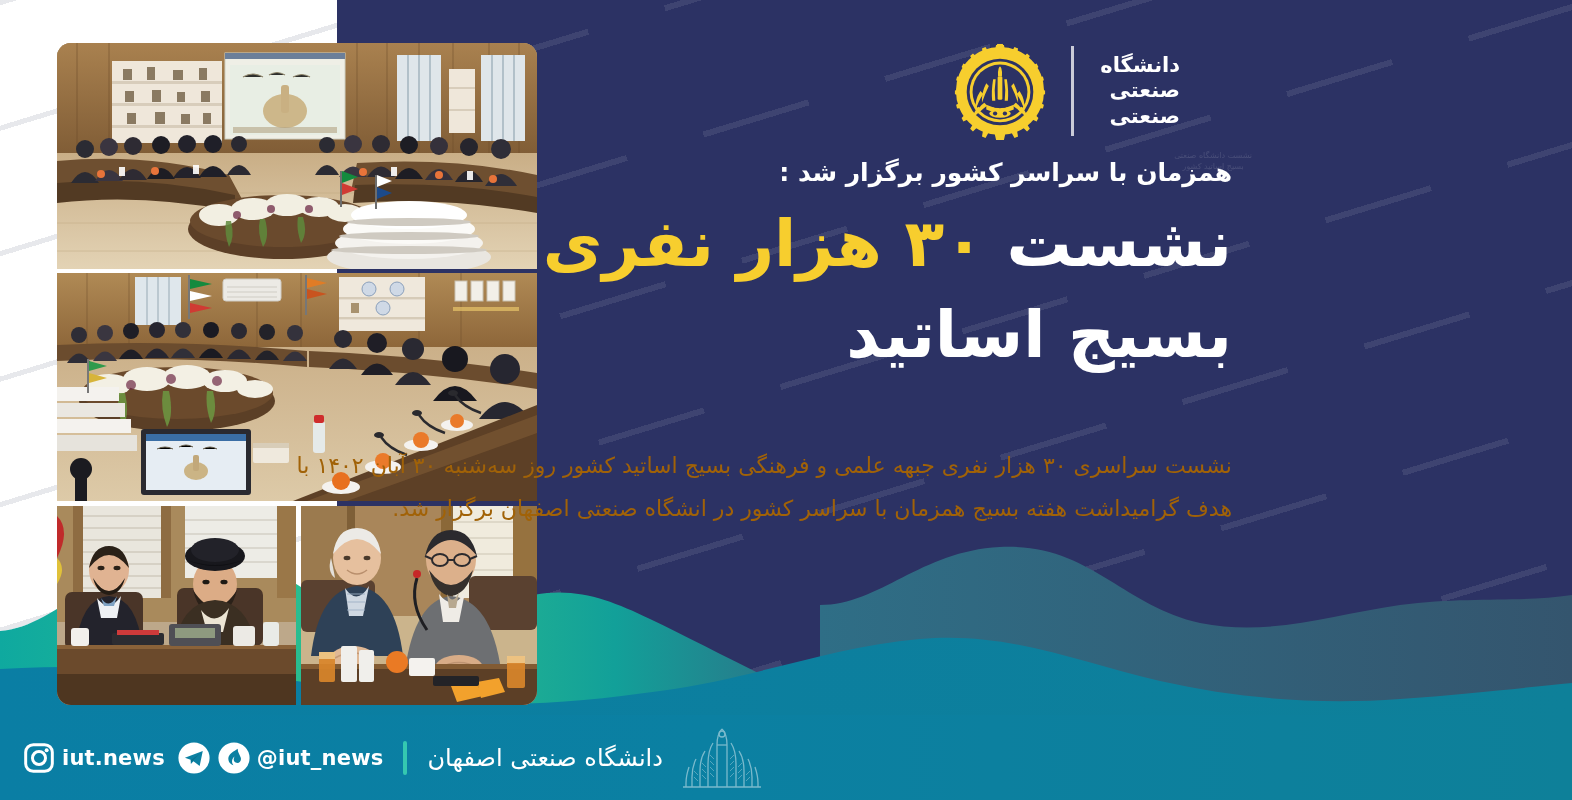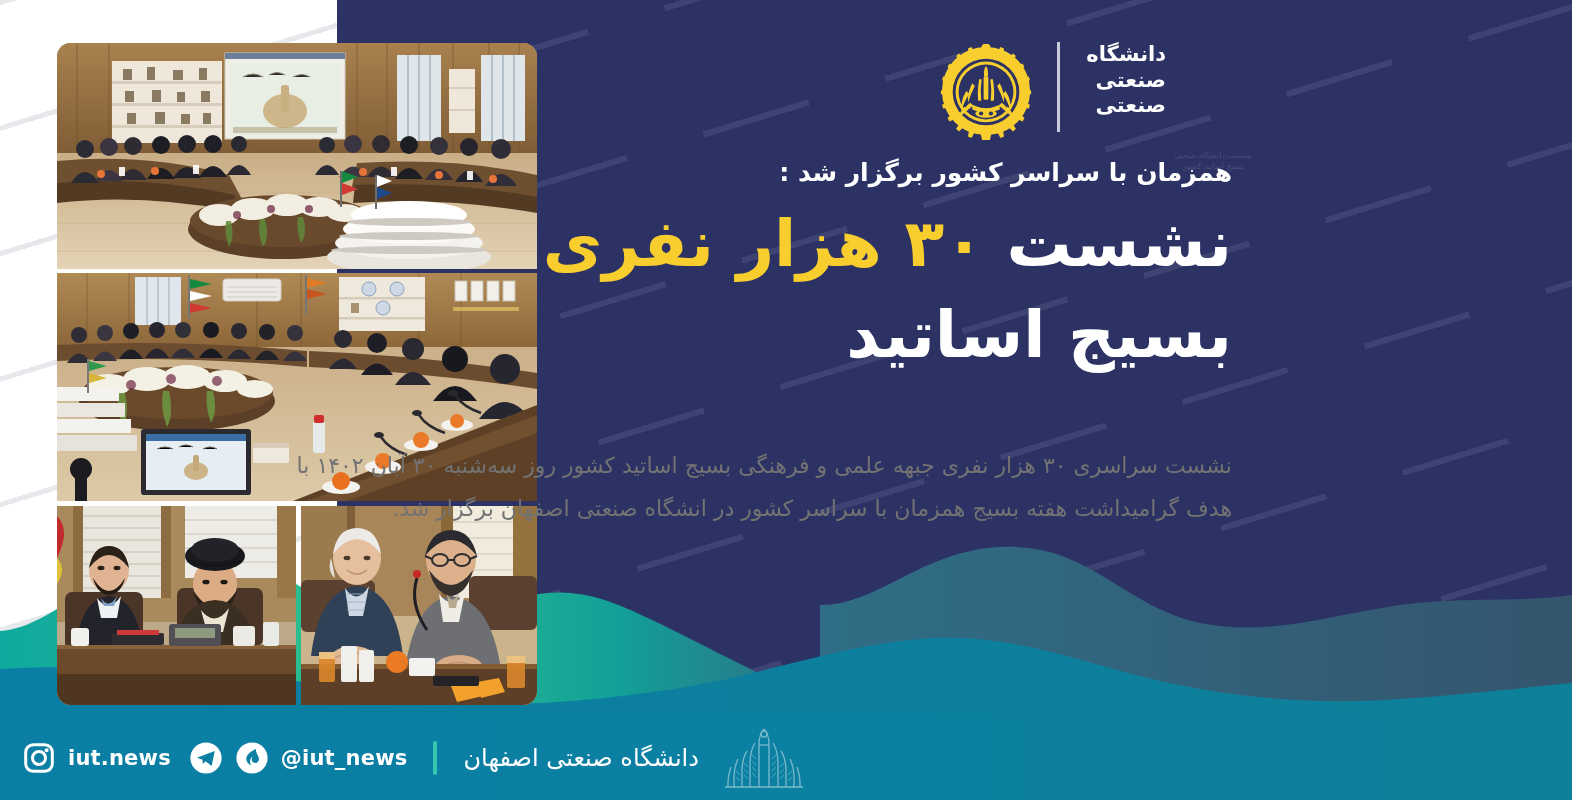--- a/index.html
+++ b/index.html
@@ -73,21 +73,21 @@
 
   
   .footer {
     position:absolute; left:0; bottom:0; width:1572px; height:85px;
     background:linear-gradient(90deg,#0a7ea4 0%,#0b80a2 45%,#0e8099 100%);
     display:flex; align-items:center;
     direction:ltr;
     z-index:6;
   }
   .footer-inner {
-    display:flex; align-items:center; gap:12px;
+    display:flex; align-items:center; gap:6px;
     padding-left:22px; height:100%;
   }
   .f-handle {
     color:#ffffff; font-weight:bold; font-size:21px;
     letter-spacing:.2px; white-space:nowrap;
   }
   .f-sep {
     width:4px; height:34px; background:#35c8b0; border-radius:2px;
     margin:0 14px;
   }
@@ -106,22 +106,22 @@
   }
   .photo svg, .photo .scene { width:100%; height:100%; display:block; }
 
   #photo-top    { left:57px;  top:43px;  width:480px; height:226px; border-radius:14px 14px 0 0; }
   #photo-mid    { left:57px;  top:273px; width:480px; height:228px; }
   #photo-bl     { left:57px;  top:506px; width:239px; height:199px; border-radius:0 0 0 14px; }
   #photo-br     { left:301px; top:506px; width:236px; height:199px; border-radius:0 0 14px 0; }
 
   
   .logo-block {
-    position:absolute; right:406px; top:42px;
-    display:flex; align-items:flex-start; gap:0;
+    position:absolute; right:392px; top:42px;
+    display:flex; align-items:center; gap:0;
     direction:rtl; z-index:5;
   }
   .logo-words {
     color:#ffffff; text-align:right; line-height:1.22;
     font-size:21px; font-weight:bold; padding-left:22px;
   }
   .logo-divider {
     width:3px; height:90px; background:rgba(255,255,255,.75);
     margin-left:4px; margin-right:4px;
   }
@@ -135,21 +135,21 @@
   }
   .headline {
     position:absolute; right:340px; top:198px; width:830px;
     color:#ffffff; font-size:65px; font-weight:bold; line-height:1.40;
     direction:rtl; text-align:right; z-index:5;
   }
   .hl-yellow { color:#F7CE2E; }
 
   .body-copy {
     position:absolute; right:340px; top:445px; width:970px;
-    color:#737373; font-size:22px; line-height:1.95;
+    color:#a16207; font-size:22px; line-height:1.95;
     direction:rtl; text-align:right; z-index:5;
   }
 
   .watermark {
     position:absolute; right:320px; top:150px;
     color:rgba(255,255,255,.13); font-size:8px;
     direction:rtl; text-align:center; line-height:1.4; z-index:5;
   }
 </style>
 </head>

